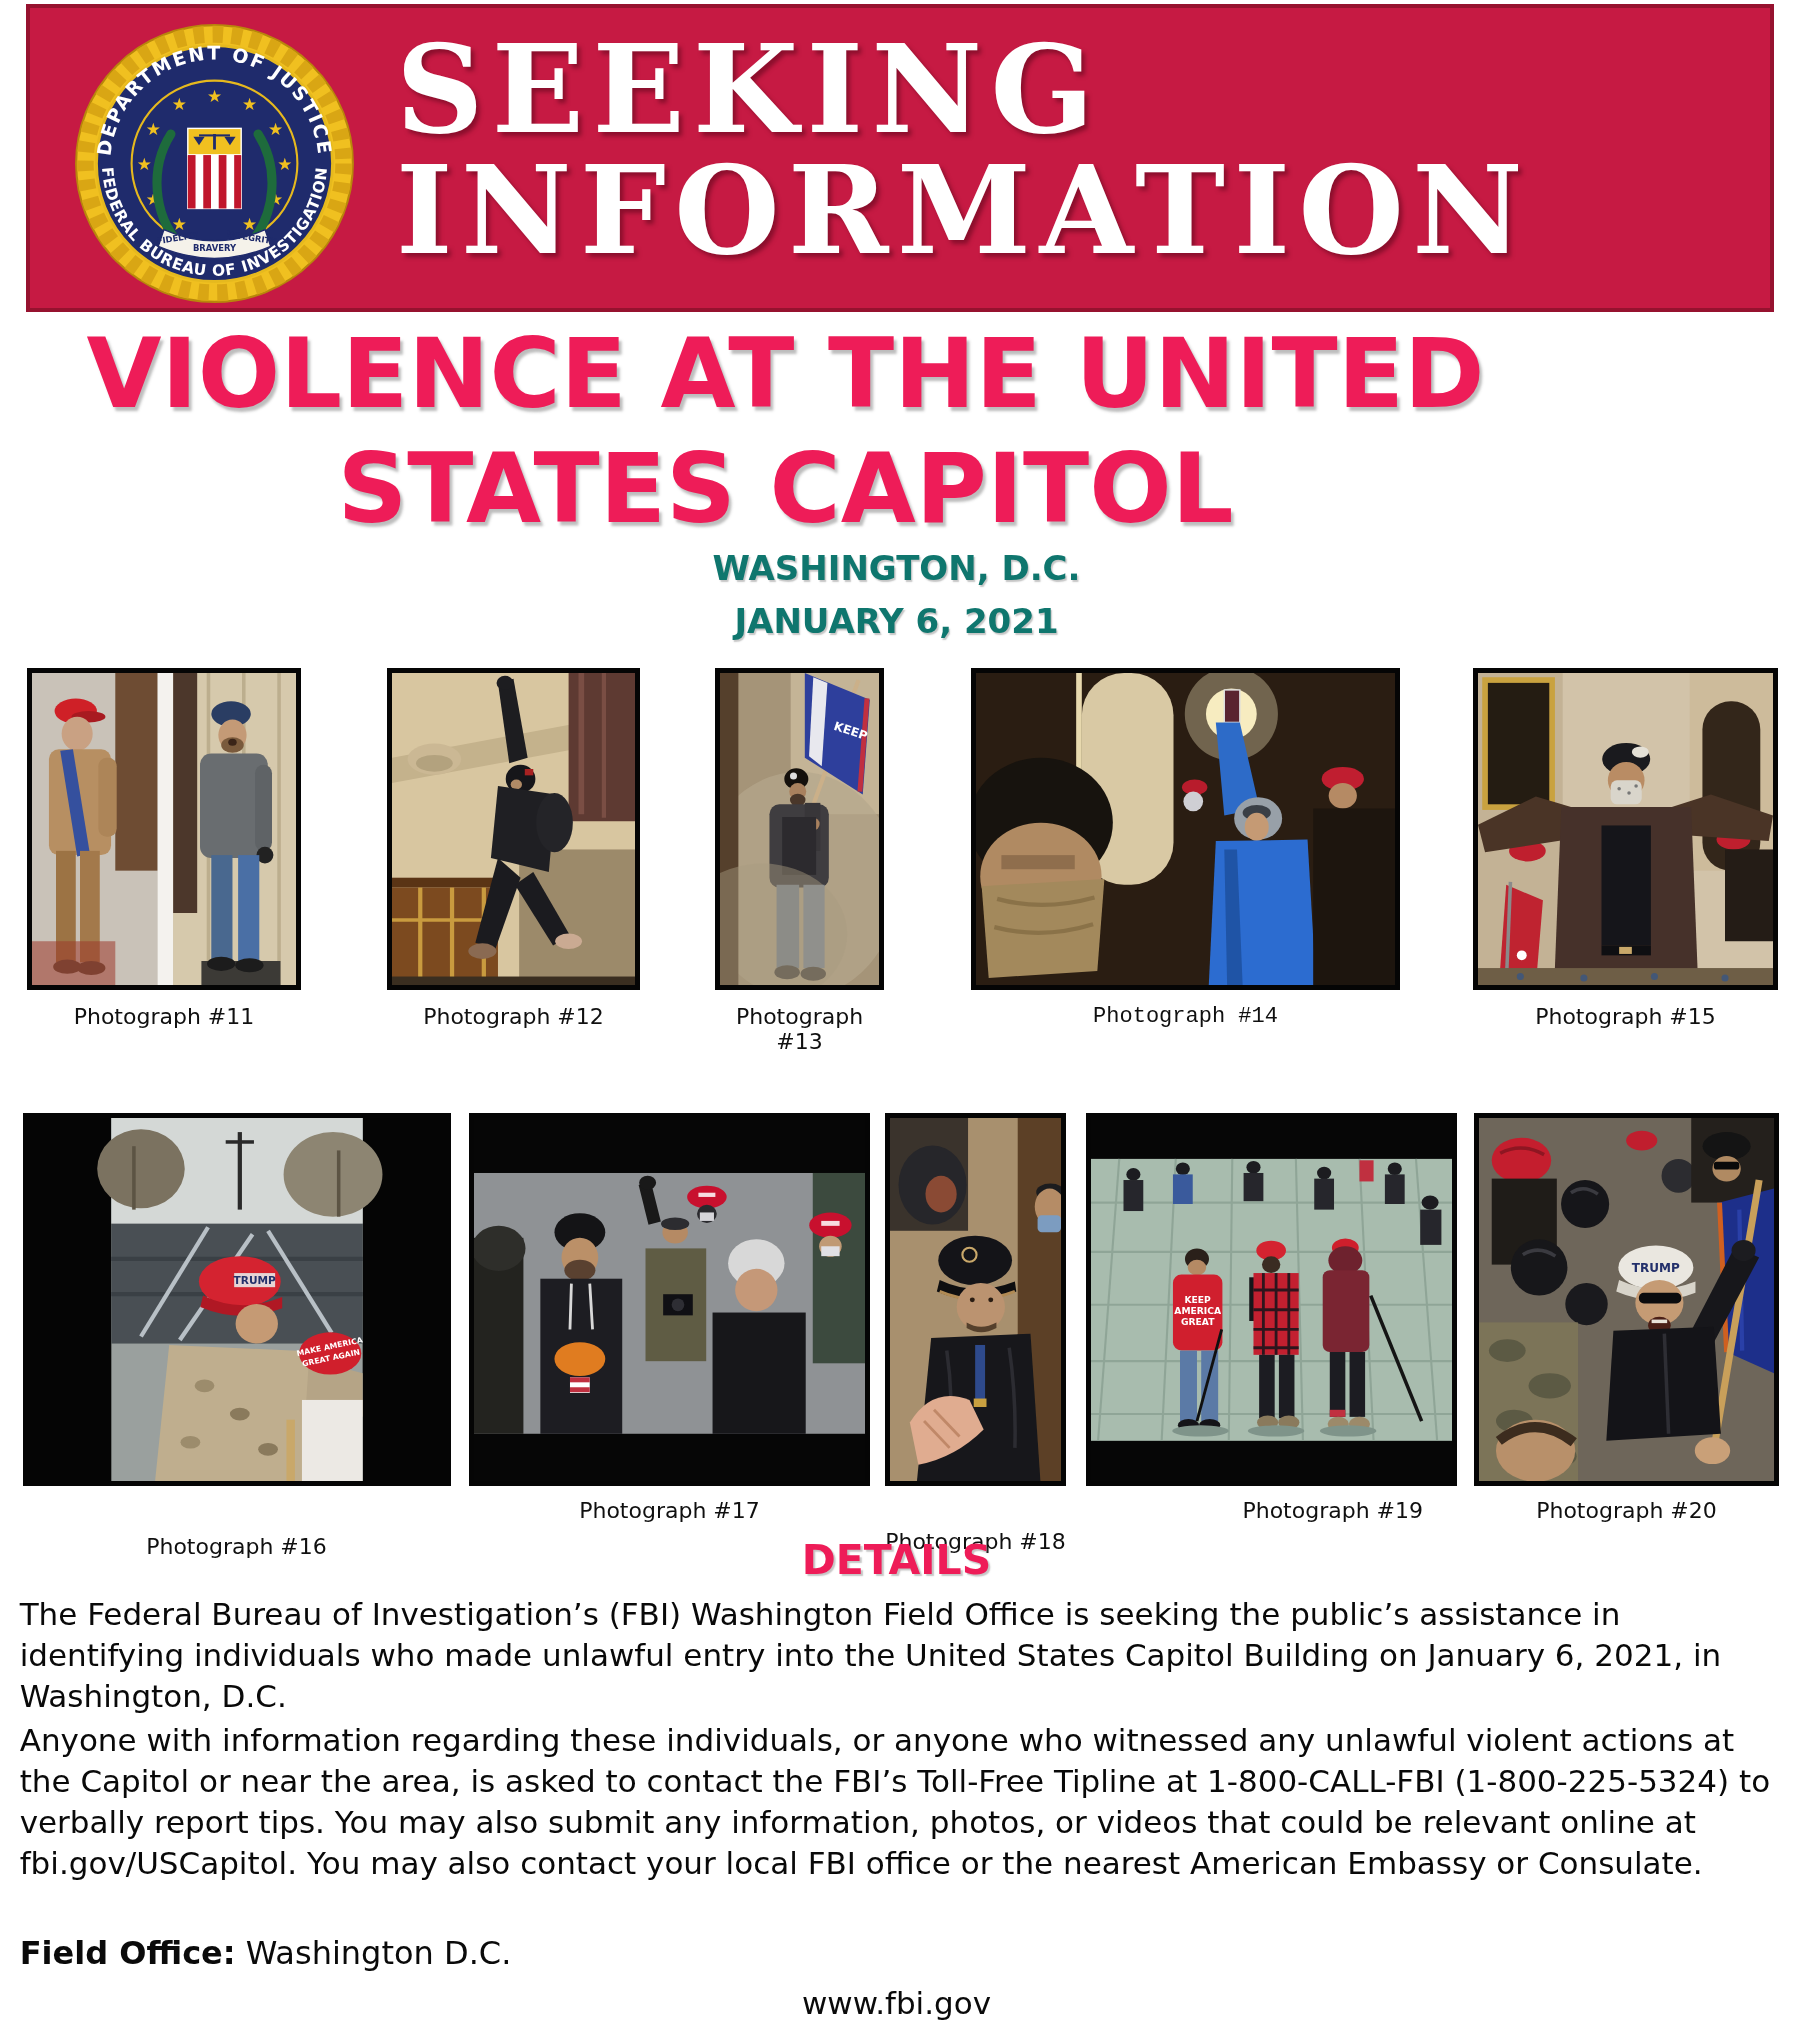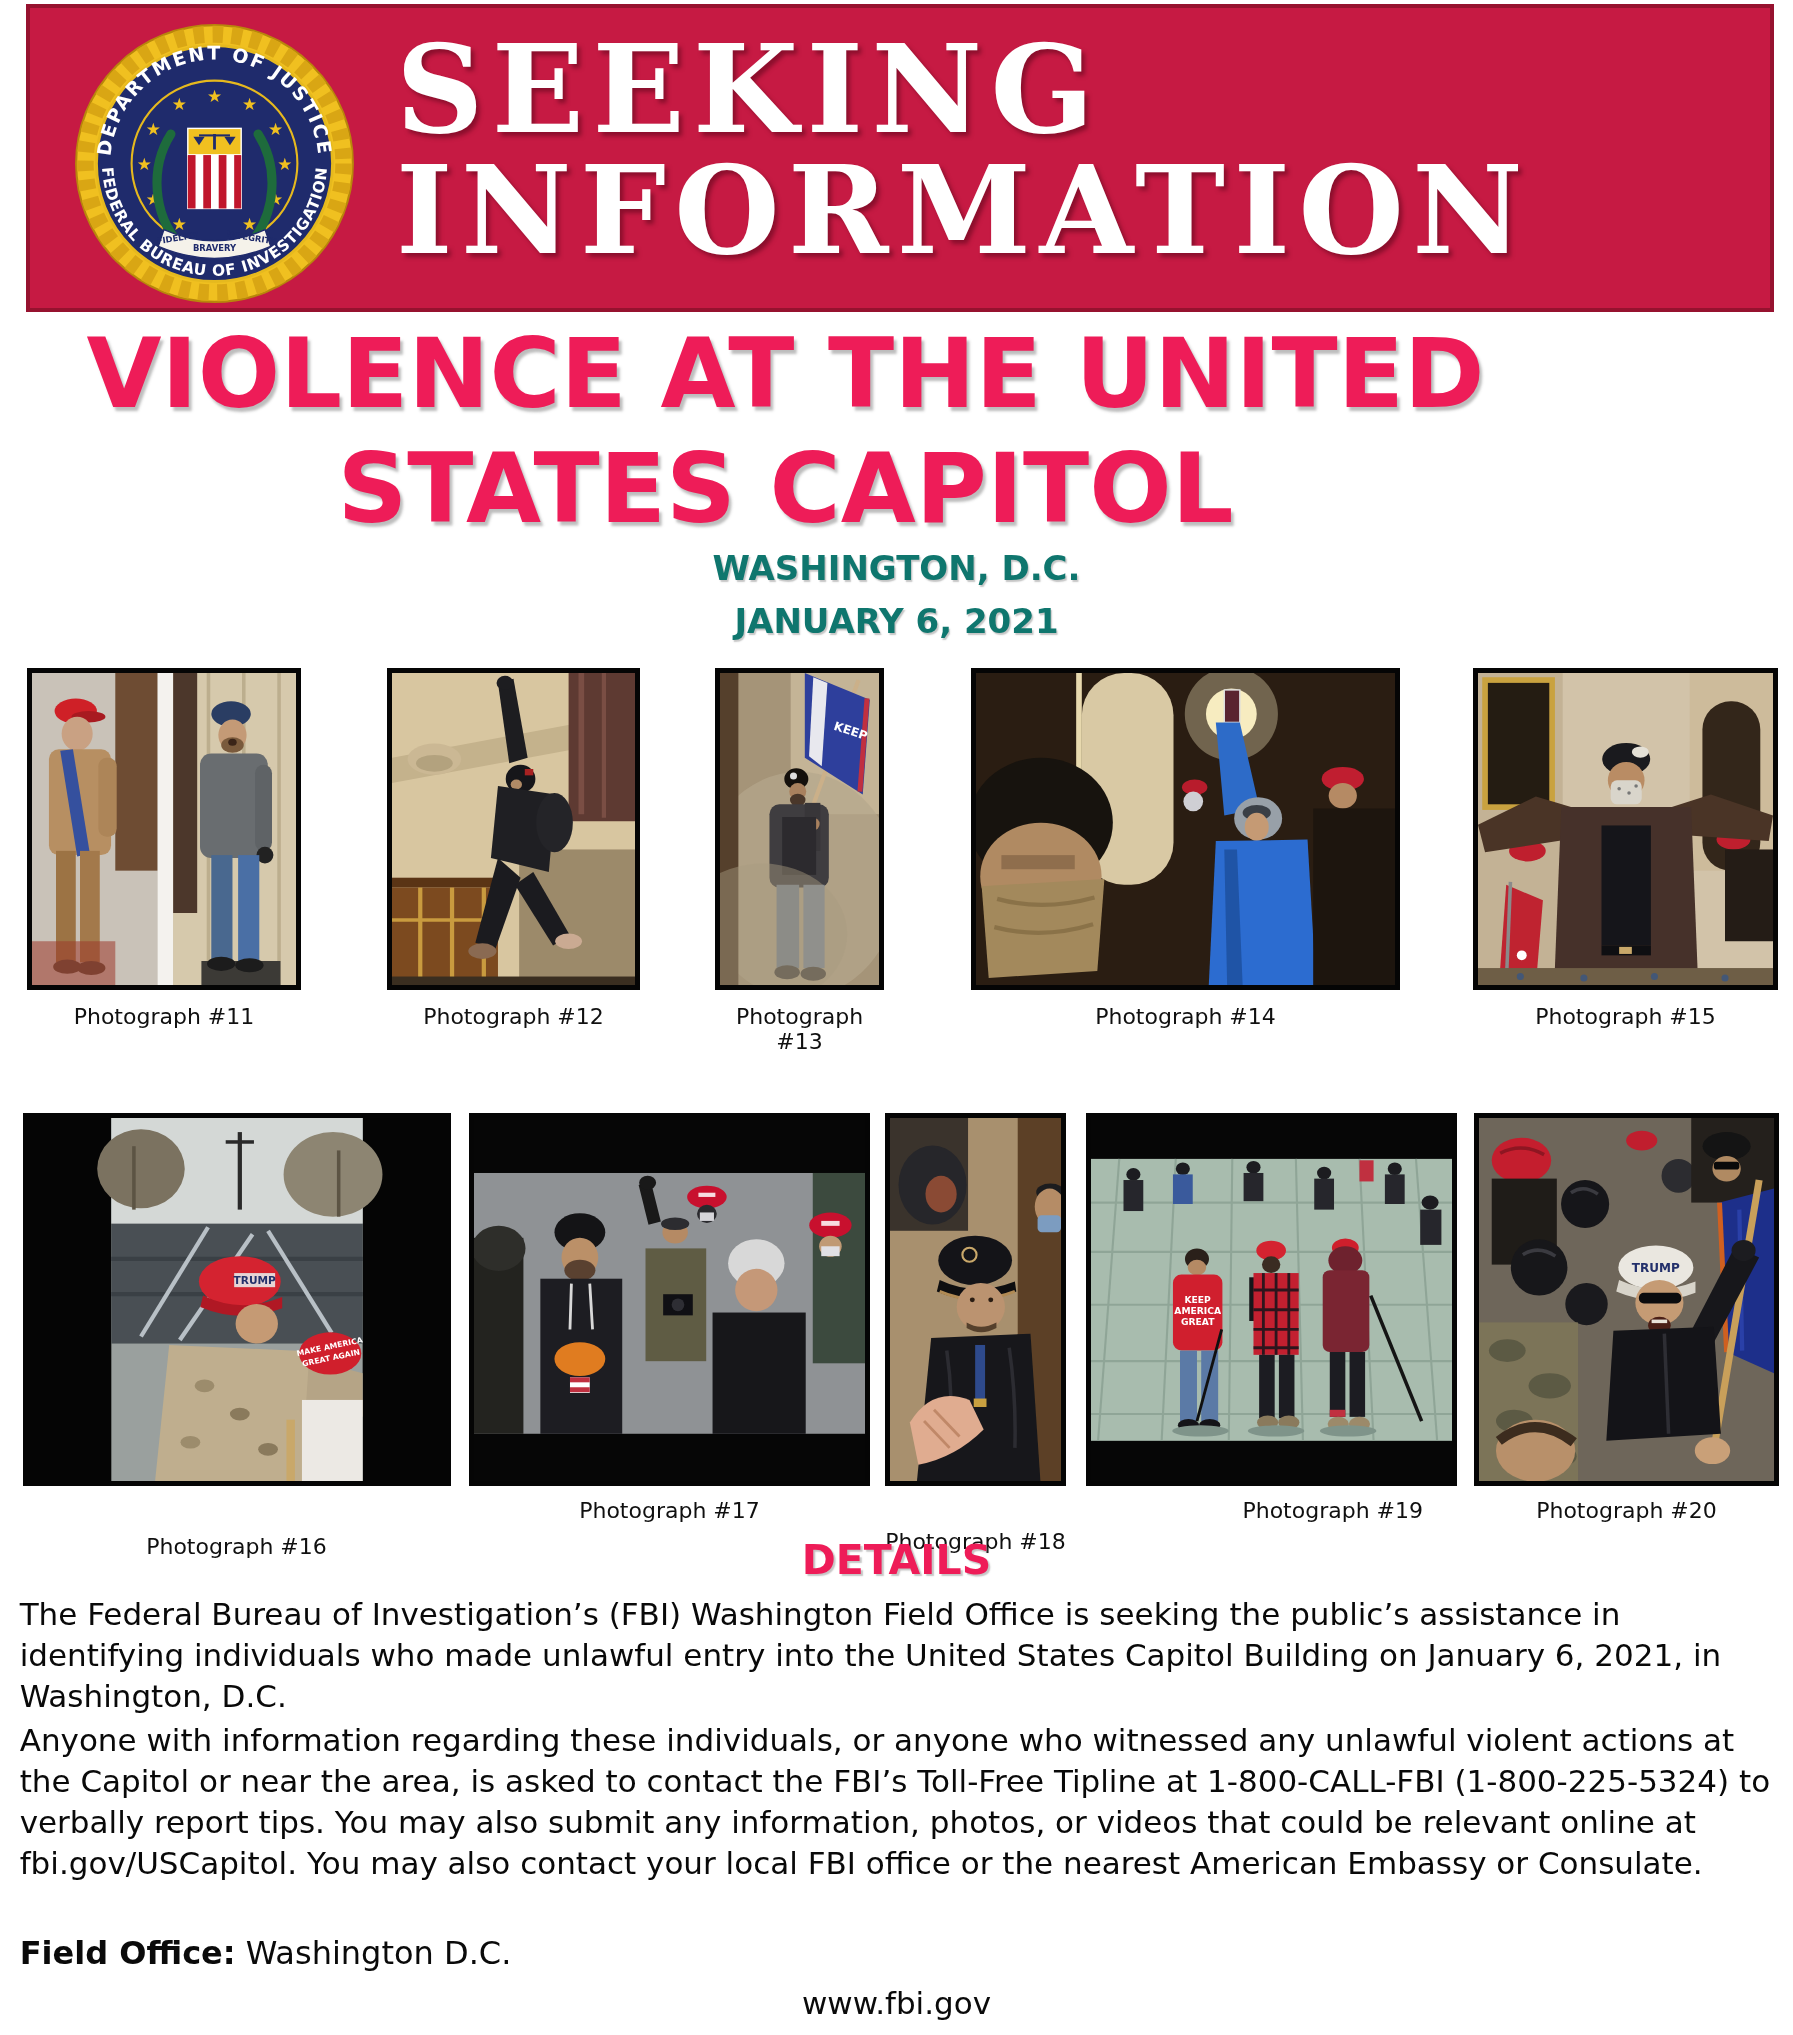--- a/index.html
+++ b/index.html
@@ -29,21 +29,21 @@
   .f12{left:387px;top:668px;width:253px;height:322px;}
   .f13{left:715px;top:668px;width:169px;height:322px;}
   .f14{left:971px;top:668px;width:429px;height:322px;}
   .f15{left:1473px;top:668px;width:305px;height:322px;}
   .f16{left:22.5px;top:1113px;width:428px;height:373px;}
   .f17{left:469px;top:1113px;width:401px;height:373px;}
   .f18{left:885px;top:1113px;width:181px;height:373px;}
   .f19{left:1086px;top:1113px;width:371px;height:373px;}
   .f20{left:1474px;top:1113px;width:305px;height:373px;}
   .l11{left:27px;width:274px;top:1004px;}  .l12{left:387px;width:253px;top:1004px;}
-  .l13{left:715px;width:169px;top:1004px;}.l14{left:971px;width:429px;top:1004px;}
+  .l13{left:715px;width:169px;top:1004px;}.l14{left:971px;width:429px;top:1004px;font-family:Liberation Mono, monospace;}
   .l15{left:1473px;width:305px;top:1004px;}
   .l16{left:22.5px;width:428px;top:1534px;}  .l17{left:469px;width:401px;top:1498px;}
   .l18{left:885px;width:181px;top:1498px;margin-top:31px;}.l19{left:1052px;width:371px;top:1498px;text-align:right;}
   .l20{left:1474px;width:305px;top:1498px;}
   
   .details-h{left:0;top:1537px;width:1793px;text-align:center;color:#EE1C58;
              font-weight:bold;font-size:41px;line-height:46px;
              text-shadow:2.1px 2.1px 1.4px rgba(90,90,90,.35);}
   .para{left:19.7px;width:1760px;font-size:31px;line-height:41px;color:#090909;}
   .p1{top:1594px;} .p2{top:1720px;}

